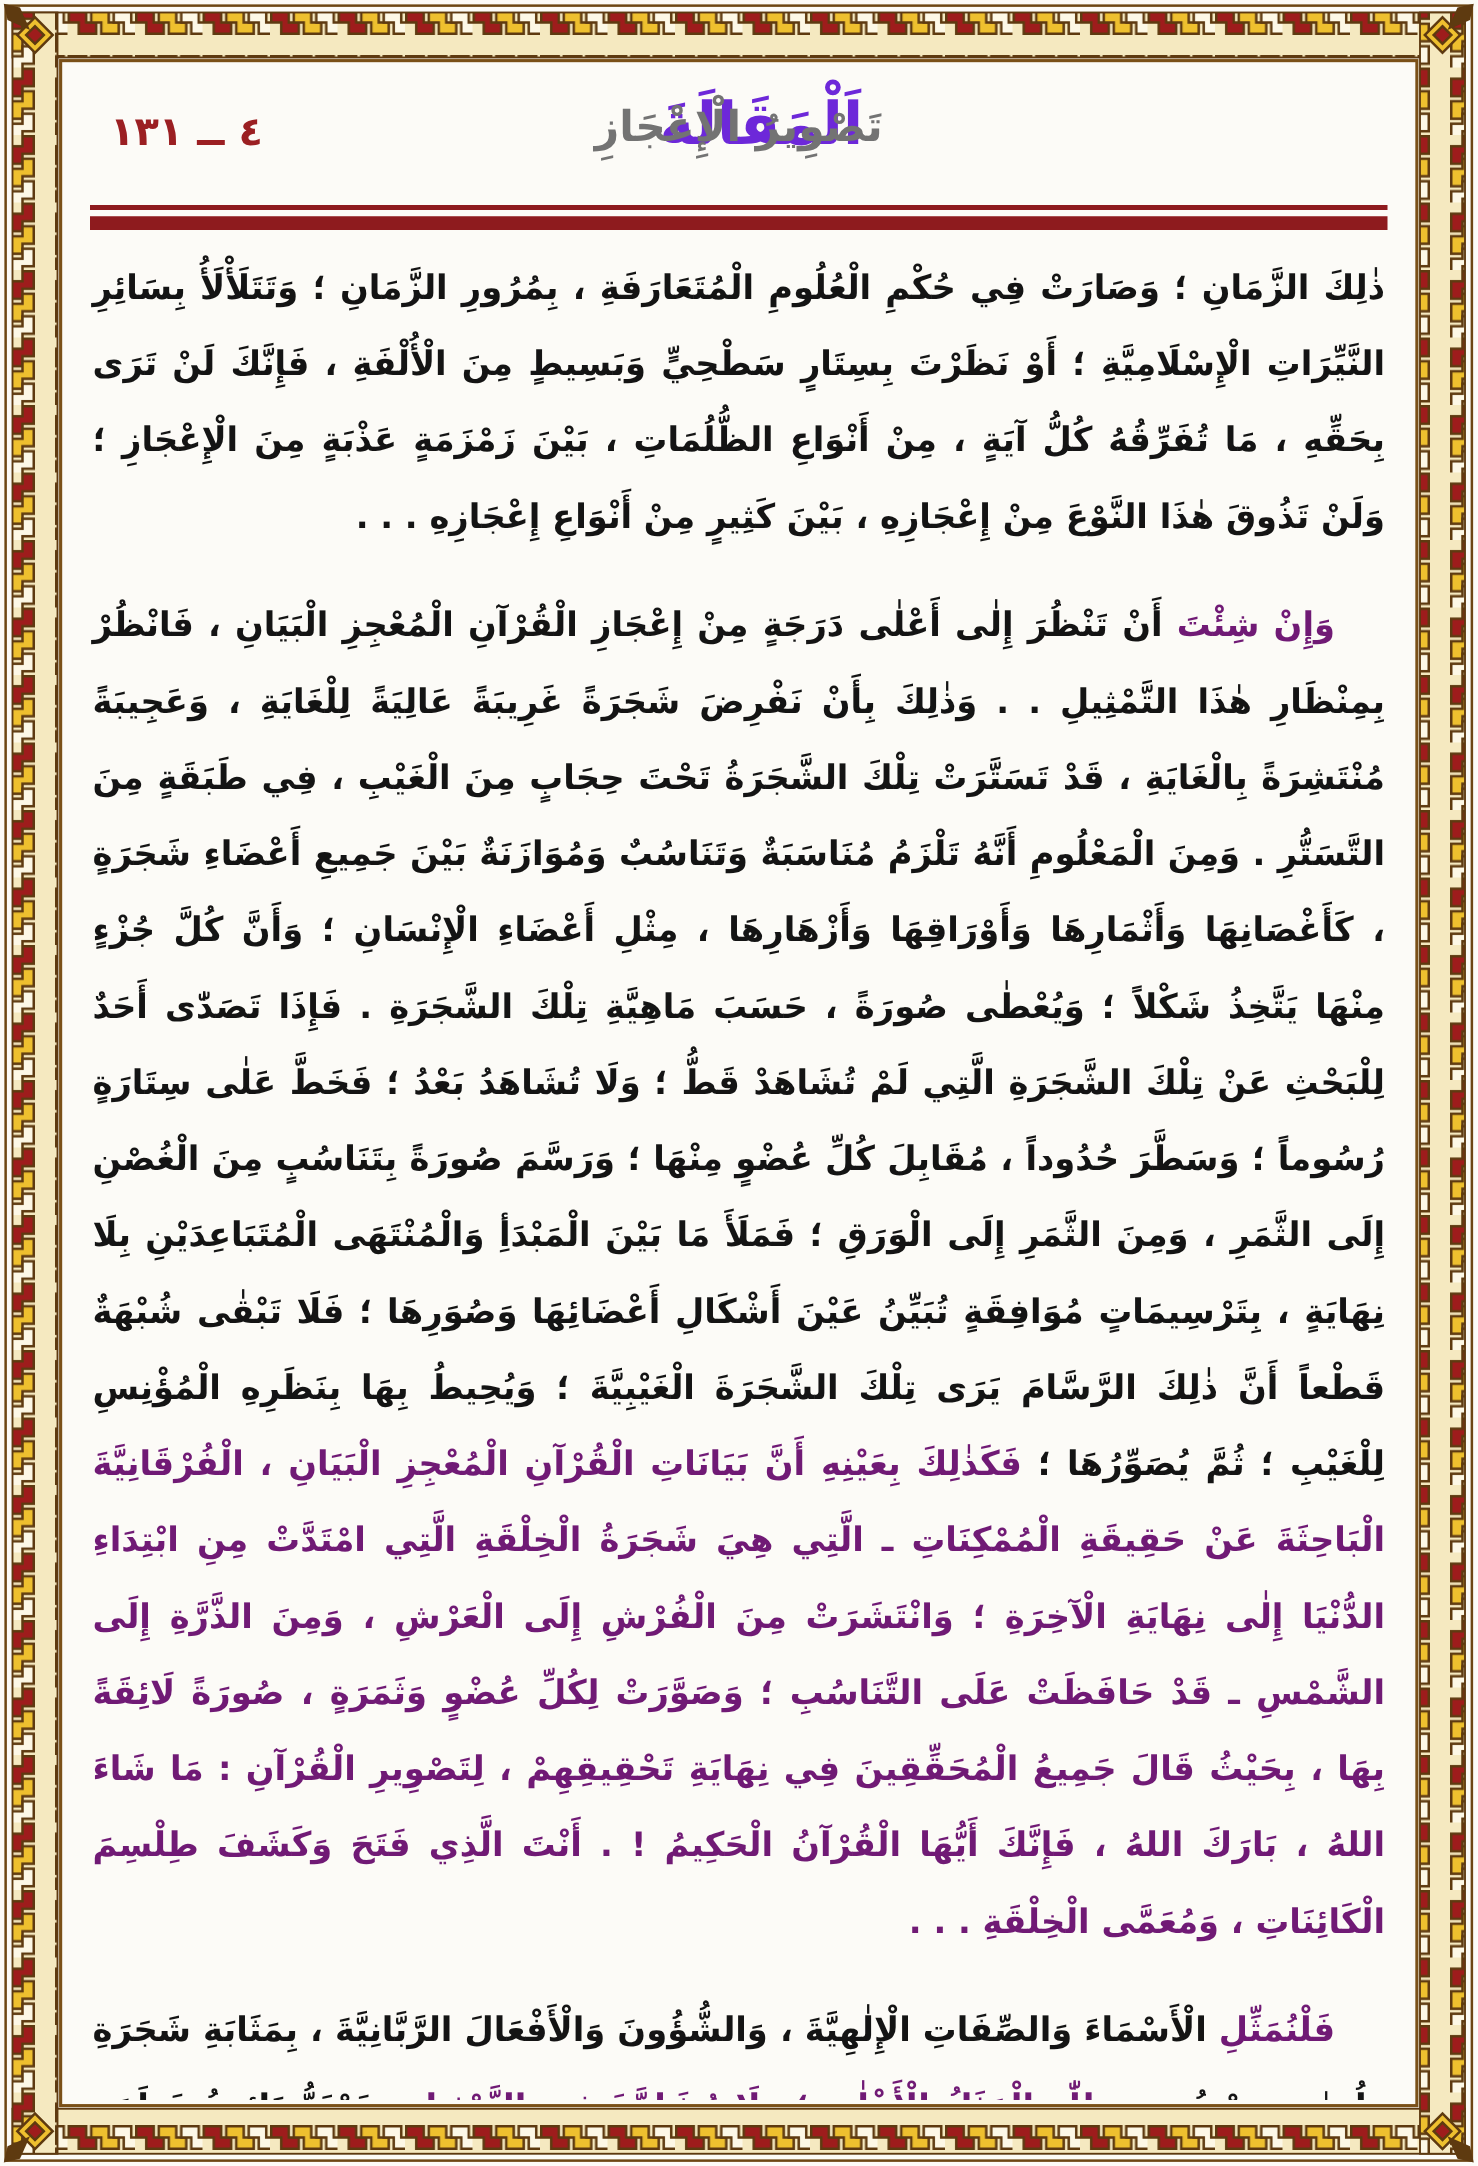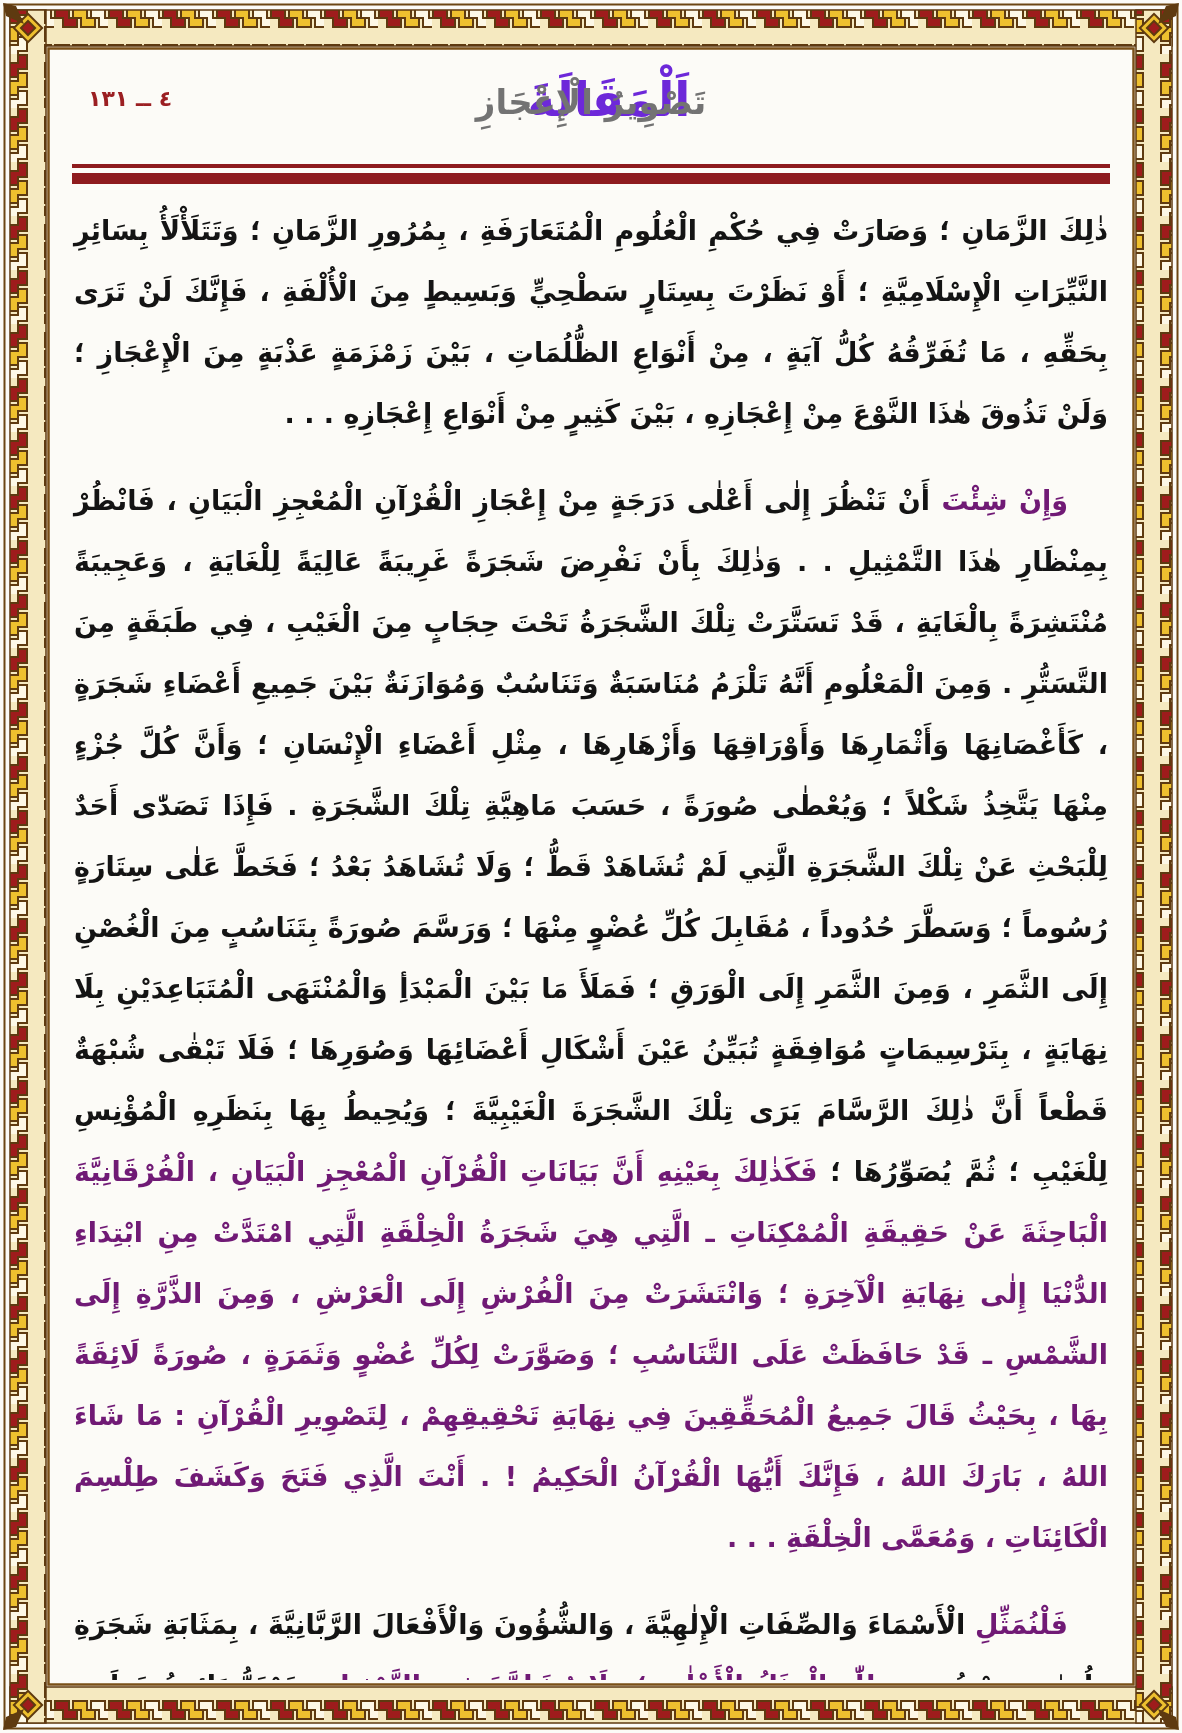--- a/index.html
+++ b/index.html
@@ -13,21 +13,21 @@
   .frame{position:absolute;inset:0;pointer-events:none;}
   .content{
     position:absolute;
     left:58px;top:56px;
     width:1066px;height:1624px;
     overflow:hidden;
   }
   .header{position:relative;height:108px;}
   .pagenum{
     position:absolute;left:30px;top:30px;
-    font-size:22px;font-weight:bold;color:#9b1f22;
+    font-size:32px;font-weight:bold;color:#9b1f22;
     direction:rtl;letter-spacing:2px;text-align:right;
   }
   .ghost-title{
     position:absolute;left:calc(50% + 18px);top:16px;
     transform:translateX(-50%);
     font-size:47px;font-weight:bold;color:#6d28d9;
     white-space:nowrap;
   }
   .title{
     position:absolute;left:50%;top:26px;

